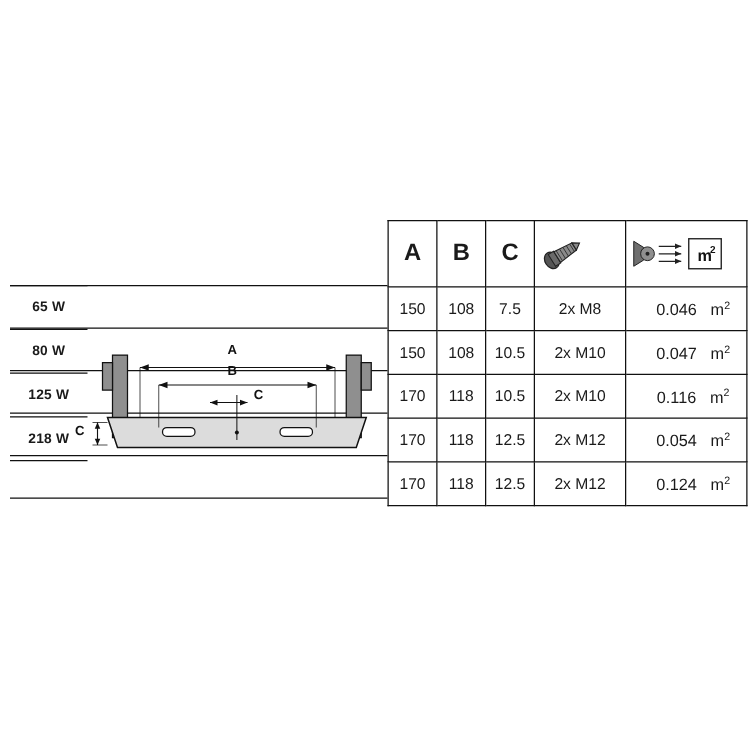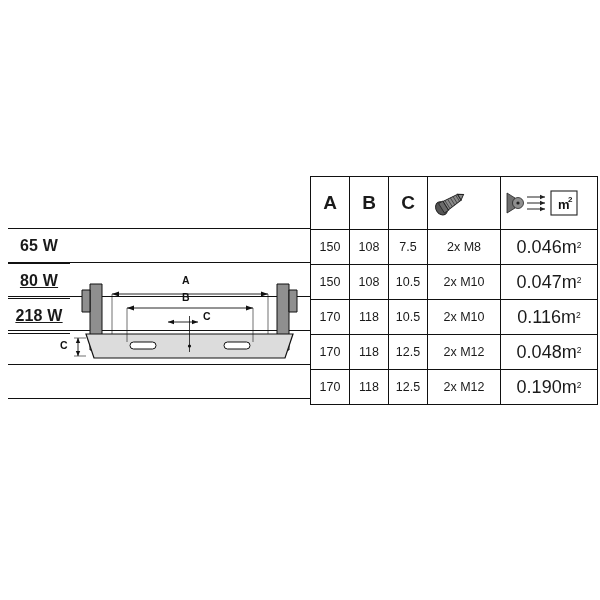--- a/index.html
+++ b/index.html
@@ -30,26 +30,26 @@
     left: 8px;
     top: 228px;
     width: 62px;
     border-collapse: collapse;
   }
   .watt-table td {
     height: 34px;
     border-top: 1px solid #111;
     border-bottom: 1px solid #111;
     text-align: center;
-    font-size: 16px;
+    font-size: 11px;
     font-weight: bold;
     letter-spacing: .2px;
     padding: 0;
   }
-  .watt-table tr:not(:first-child) td { border-top: none; text-decoration: underline; }
+  .watt-table tr:not(:first-child) td { border-top: none; }
 
   
   .rule {
     position: absolute;
     left: 8px;
     width: 302px;
     border-top: 1px solid #111;
     height: 0;
   }
 
@@ -74,21 +74,21 @@
   }
   .data-table tbody td { height: 34px; }
 
   .col-a { width: 38px; }
   .col-b { width: 38px; }
   .col-c { width: 38px; }
   .col-screw { width: 72px; }
   .col-area { width: 96px; }
 
   .hdr-icon-cell { padding: 0; }
-  .area-val { font-size: 18px; }
+  .area-val { font-size: 13px; margin-left: 11px; }
   .sup { font-size: 8.5px; vertical-align: super; }
 
   
   .drawing {
     position: absolute;
     left: 72px;
     top: 272px;
     width: 235px;
     height: 110px;
   }
@@ -114,20 +114,23 @@
   <div class="rule" style="top:364px;"></div>
   <div class="rule" style="top:398px;"></div>
 
   <table class="watt-table">
     <tbody>
       <tr>
         <td>65 W</td>
       </tr>
       <tr>
         <td>80 W</td>
+      </tr>
+      <tr>
+        <td>125 W</td>
       </tr>
       <tr>
         <td>218 W</td>
       </tr>
     </tbody>
   </table>
 
   <div class="drawing">
     <svg width="235" height="110" viewBox="0 0 235 110">
 
@@ -239,28 +242,28 @@
         <td>
           <span class="area-val">0.116</span><span class="area-val">m</span><span class="sup">2</span>
         </td>
       </tr>
       <tr>
         <td>170</td>
         <td>118</td>
         <td>12.5</td>
         <td>2x M12</td>
         <td>
-          <span class="area-val">0.048</span><span class="area-val">m</span><span class="sup">2</span>
+          <span class="area-val">0.054</span><span class="area-val">m</span><span class="sup">2</span>
         </td>
       </tr>
       <tr>
         <td>170</td>
         <td>118</td>
         <td>12.5</td>
         <td>2x M12</td>
         <td>
-          <span class="area-val">0.190</span><span class="area-val">m</span><span class="sup">2</span>
+          <span class="area-val">0.124</span><span class="area-val">m</span><span class="sup">2</span>
         </td>
       </tr>
     </tbody>
   </table>
 
 </div>
 
 </body></html>

